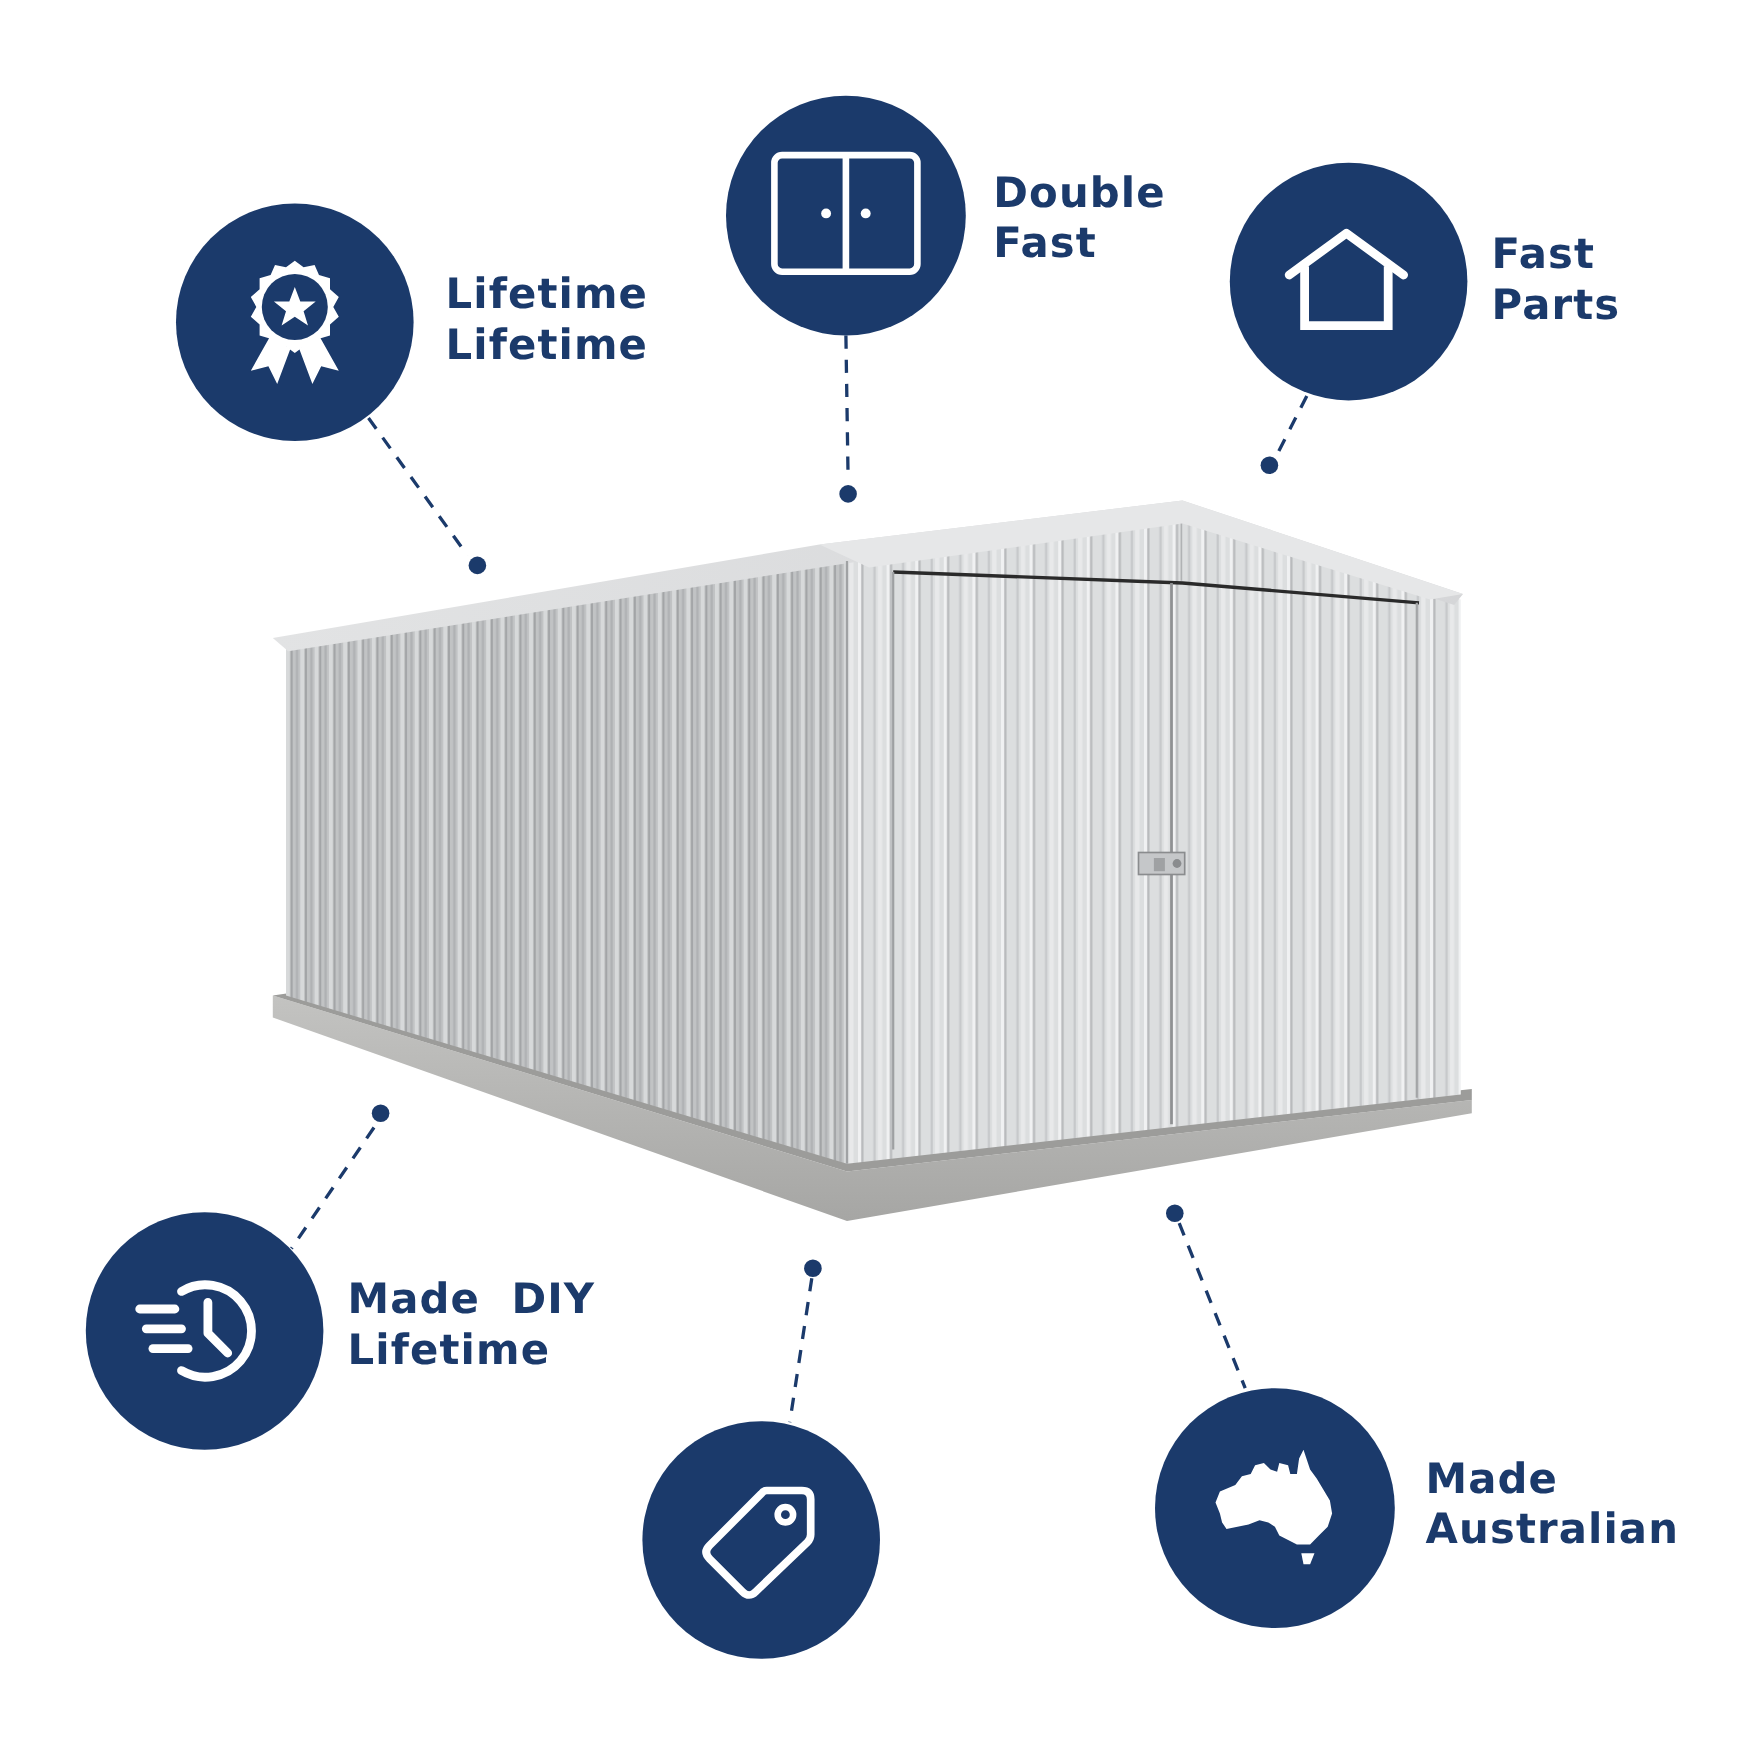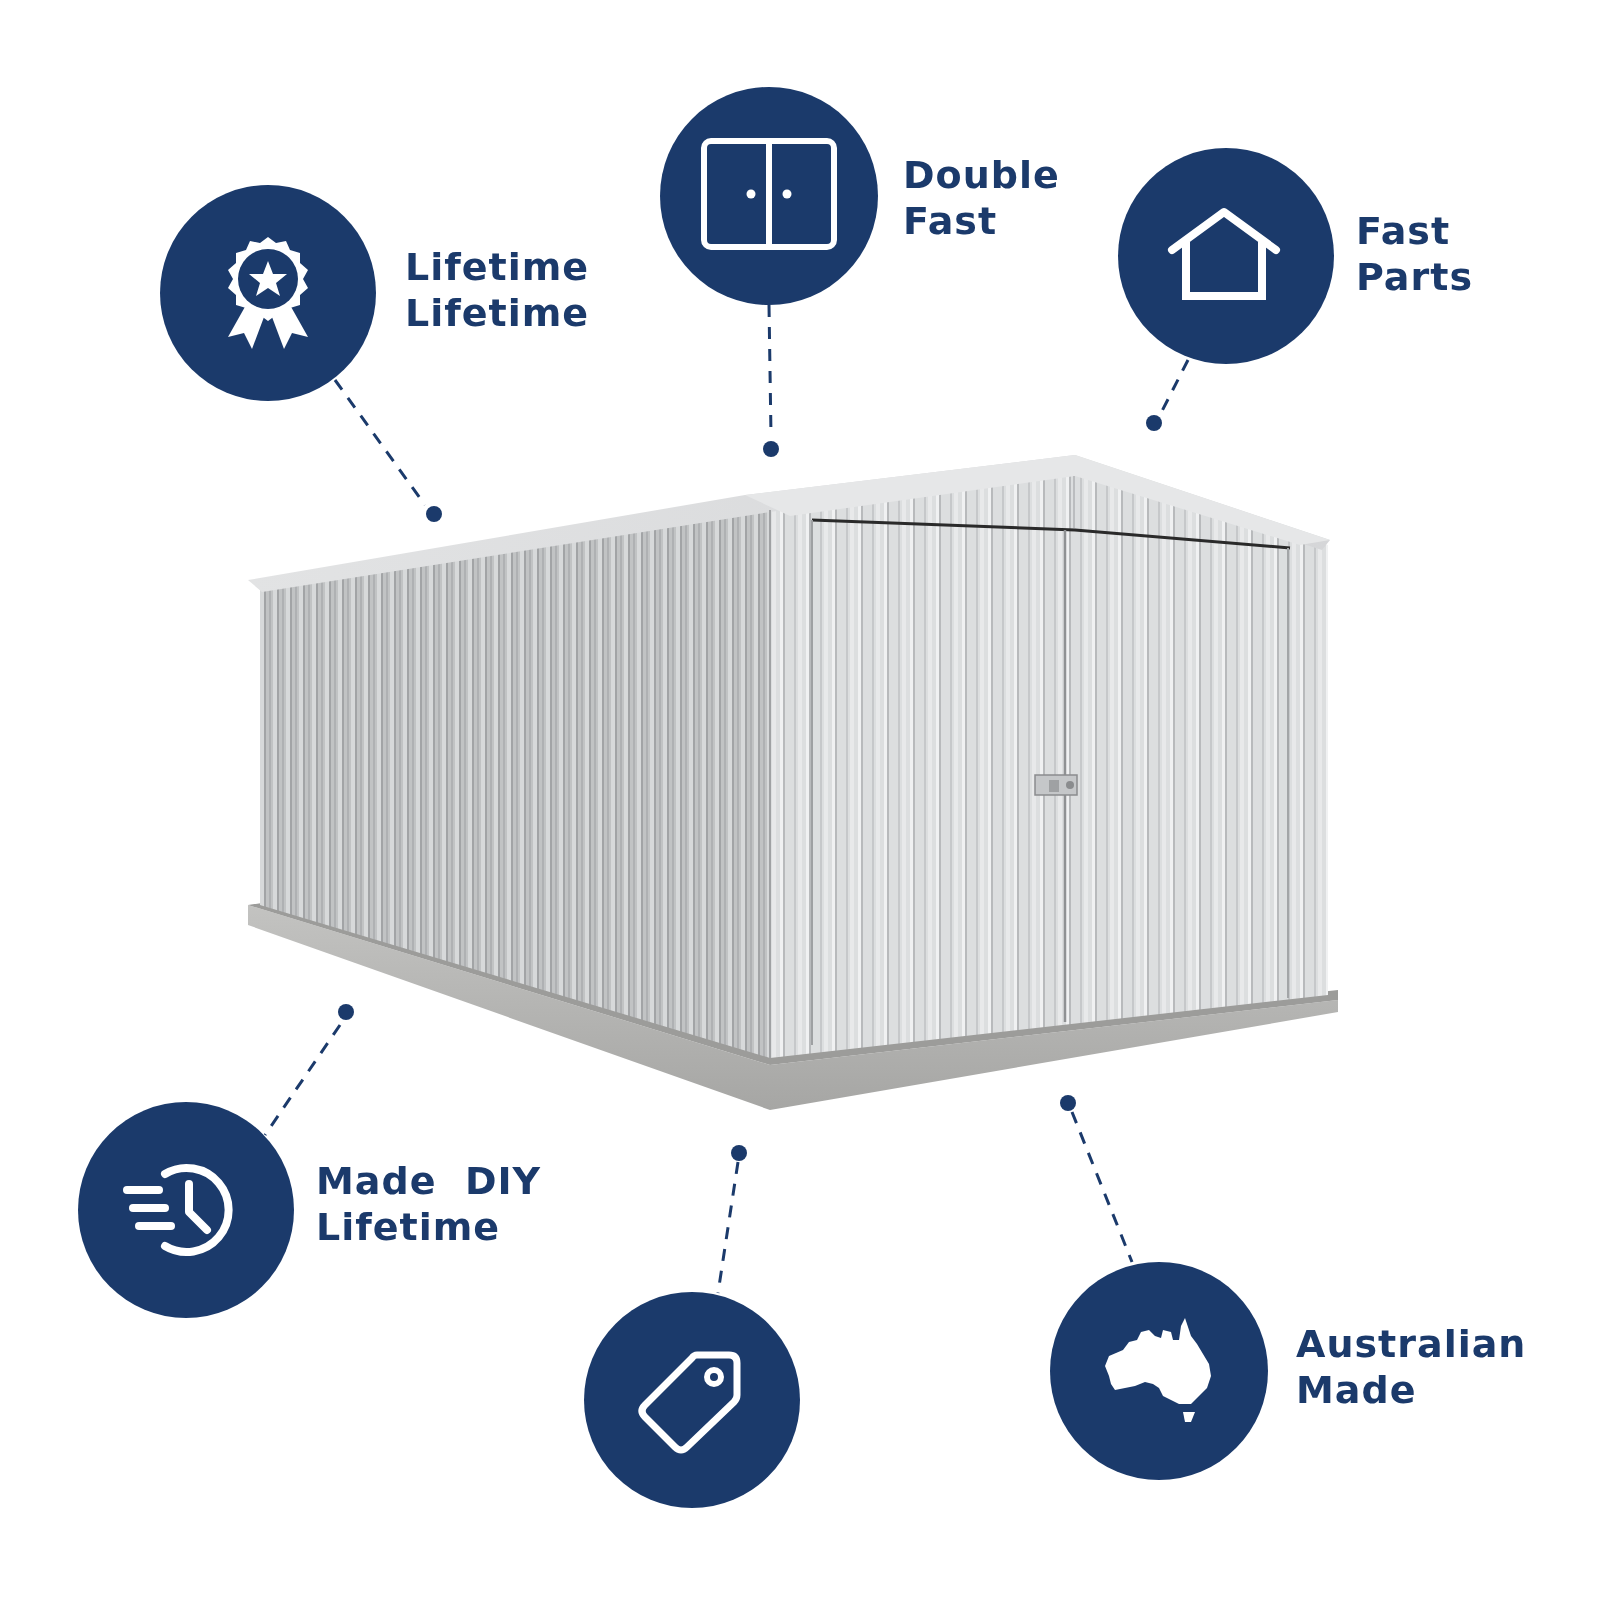--- a/index.html
+++ b/index.html
@@ -151,17 +151,17 @@
     </svg>
   </div>
 
   <div class="feature-circle" style="left:1050px; top:1262px; width:218px; height:218px;">
     <svg width="120" height="110" viewBox="0 0 120 110">
       <path d="M6,50 L10,40 L24,34 L30,26 L38,24 L42,16 L50,14 L56,20 L62,22 L64,14 L72,16 L74,24 L80,24 L82,10 L86,2 L92,20 L98,28 L104,38 L110,48 L112,60 L108,72 L100,80 L92,88 L80,88 L72,84 L64,80 L60,72 L54,68 L46,66 L36,70 L26,72 L16,74 L12,68 L10,60 Z" fill="#fff"></path>
       <path d="M84,96 L96,96 L92,106 L86,106 Z" fill="#fff"></path>
     </svg>
   </div>
   <div class="feature-label" style="left:1296px; top:1321px;">
+    <span>Made</span>
     <span>Australian</span>
-    <span>Made</span>
   </div>
 
 </div>
 
 </body></html>

